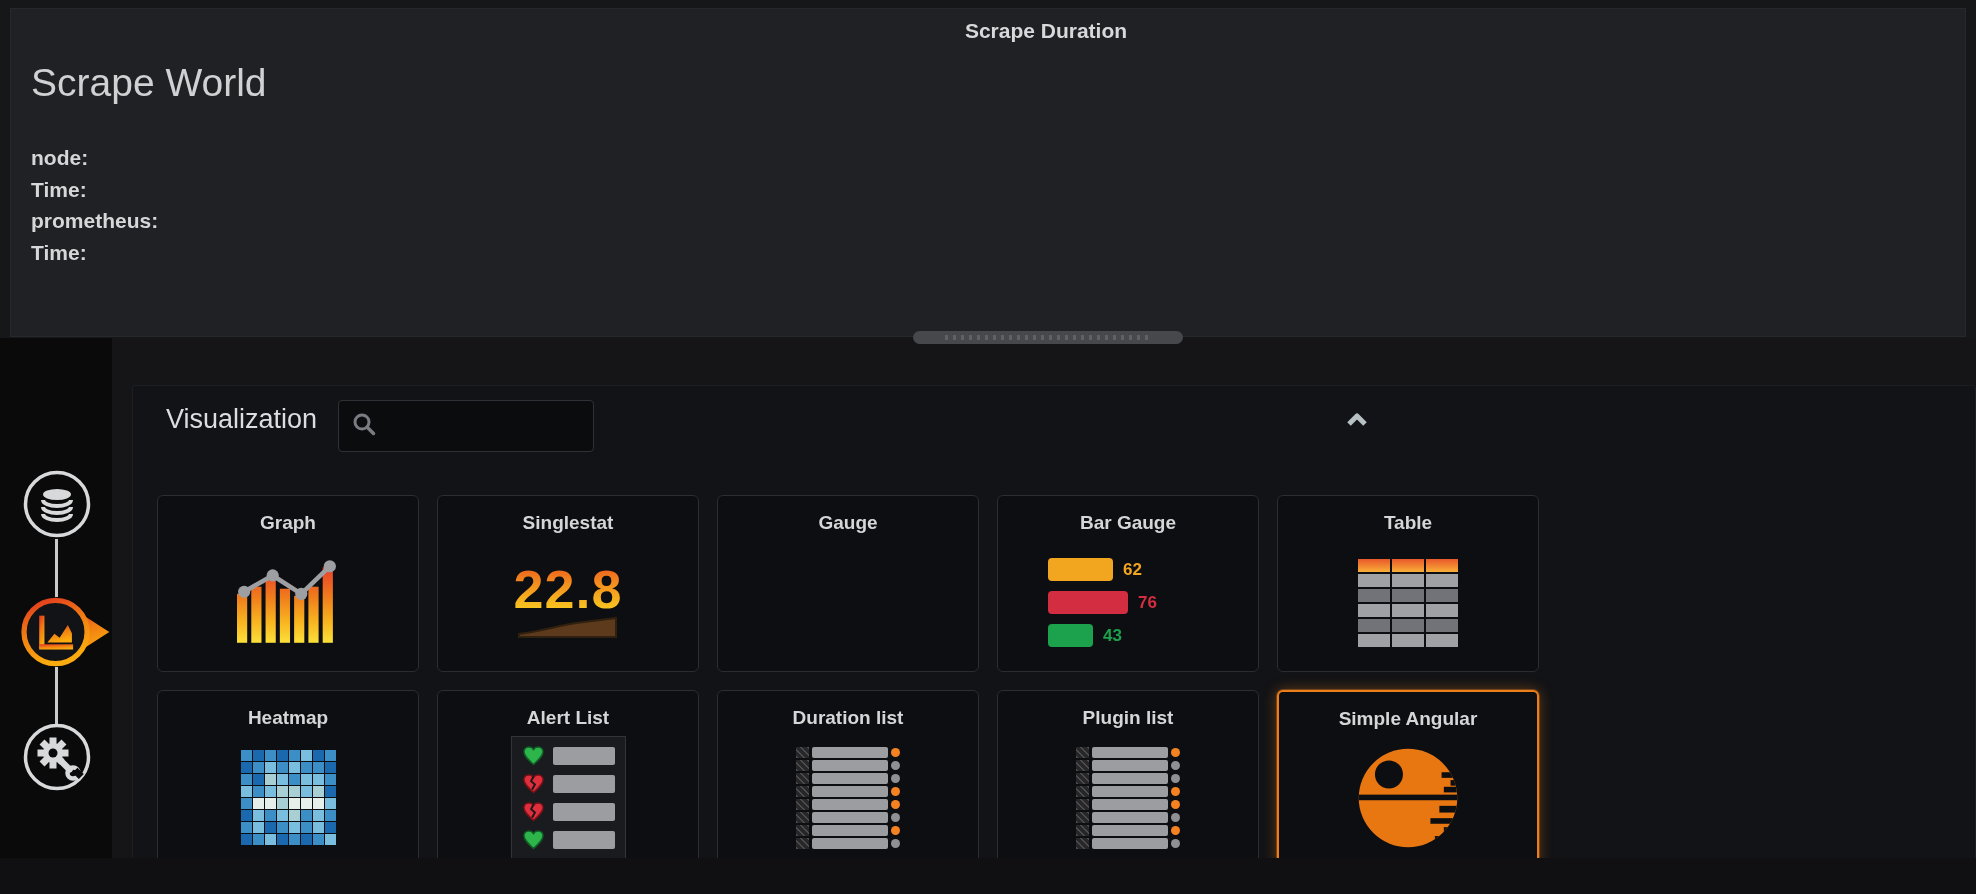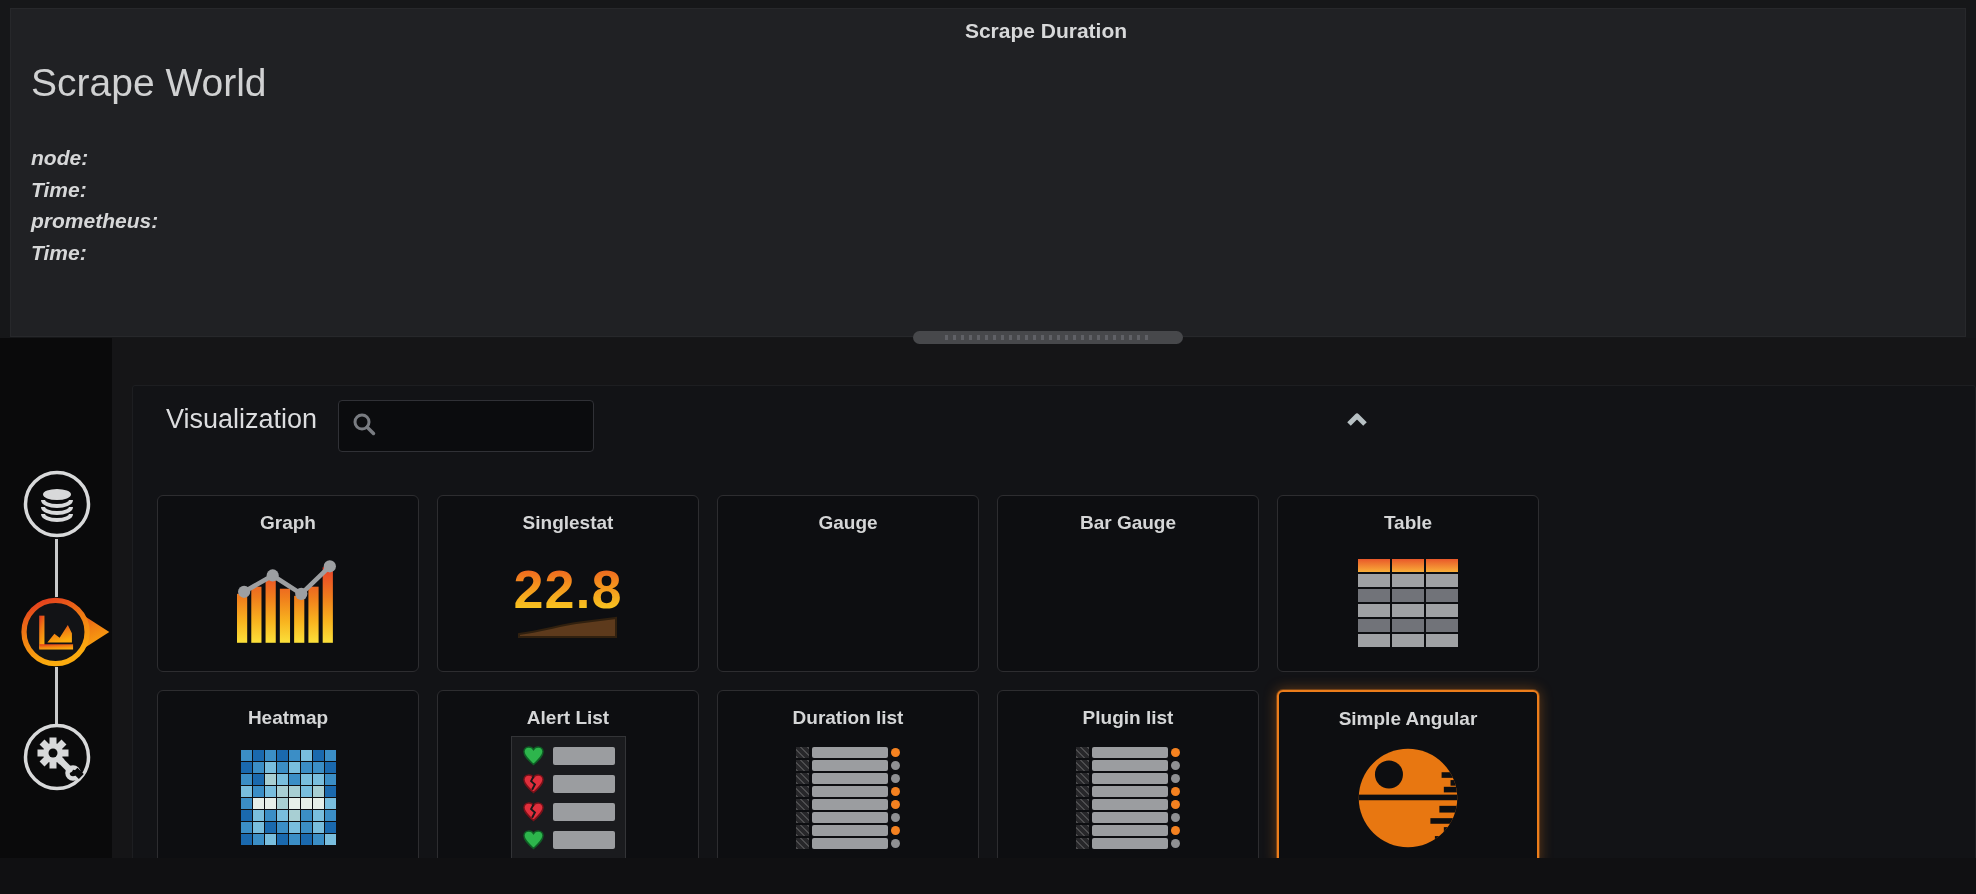--- a/index.html
+++ b/index.html
@@ -12,21 +12,21 @@
   .top-panel {
     position:absolute; left:10px; top:8px; width:1956px; height:329px;
     background:#202124; border:1px solid #27282b;
   }
   .panel-title {
     position:absolute; left:0; right:0; top:10px; text-align:center;
     transform:translateX(58px);
     font-size:21px; font-weight:bold; color:#d8d9da; cursor:pointer;
   }
   .hw { position:absolute; left:20px; top:52px; margin:0; font-size:39px; font-weight:400; color:#d0d1d2; }
-  .md-lines { position:absolute; left:20px; top:133px;font-style:italic; }
+  .md-lines { position:absolute; left:20px; top:133px; }
   .md-line { font-size:21px; font-weight:bold; color:#d6d7d8; line-height:31.5px; }
   
   .drag-handle {
     position:absolute; left:913px; top:331px; width:270px; height:13px;
     background:#47484b; border-radius:7px; z-index:6; cursor:row-resize;
   }
   .drag-handle .dots {
     height:5px; margin:4px 32px 0 32px;
     background:repeating-linear-gradient(90deg,#606166 0 3px,transparent 3px 8px);
   }
@@ -259,20 +259,36 @@
               <path d="M1 23 L1 20 C22 17 40 12 58 9 L98 4 L98 23 Z" fill="#5d3a1c" stroke="#30200f" stroke-width="2"></path>
             </svg>
           </div>
         </div>
       </div>
       <div class="card">
         <div class="card-title">Gauge</div>
       </div>
       <div class="card">
         <div class="card-title">Bar Gauge</div>
+        <div class="card-icon">
+            <div class="bg-rows">
+              <div class="bg-row">
+                <div class="bg-bar" style="width:65px;background:#f2a51f"></div>
+                <span class="bg-val" style="color:#f2a51f">62</span>
+              </div>
+              <div class="bg-row">
+                <div class="bg-bar" style="width:80px;background:#d22d40"></div>
+                <span class="bg-val" style="color:#d22d40">76</span>
+              </div>
+              <div class="bg-row">
+                <div class="bg-bar" style="width:45px;background:#1ca24d"></div>
+                <span class="bg-val" style="color:#1ca24d">43</span>
+              </div>
+            </div>
+          </div>
       </div>
       <div class="card">
         <div class="card-title">Table</div>
         <div class="card-icon">
             <div class="tbl-grid">
               <div class="tbl-cell tbl-header"></div>
               <div class="tbl-cell tbl-header"></div>
               <div class="tbl-cell tbl-header"></div>
               <div class="tbl-cell tbl-light"></div>
               <div class="tbl-cell tbl-light"></div>

